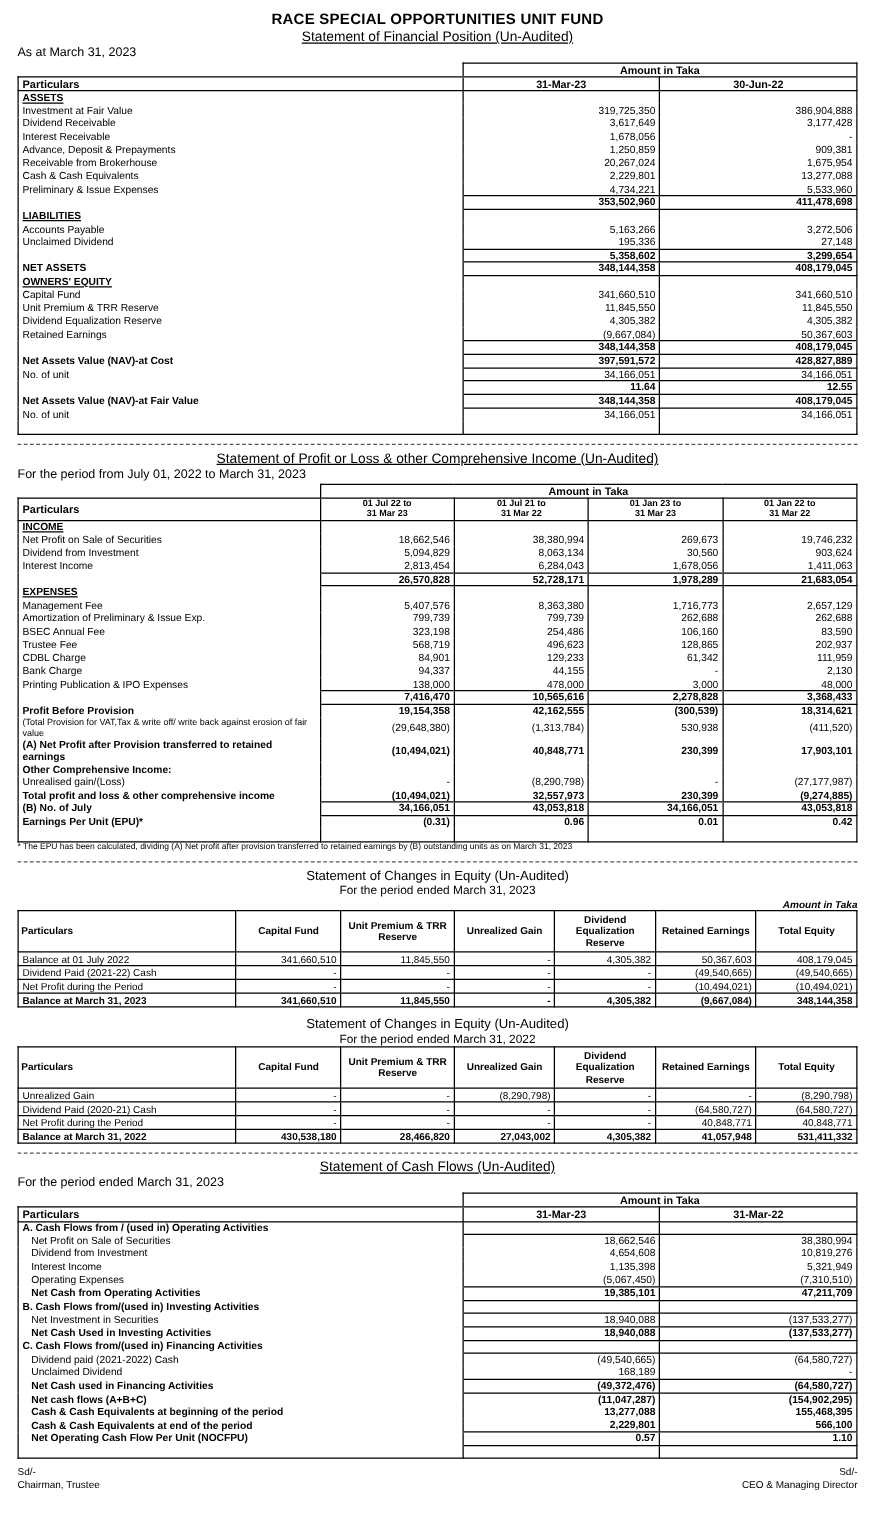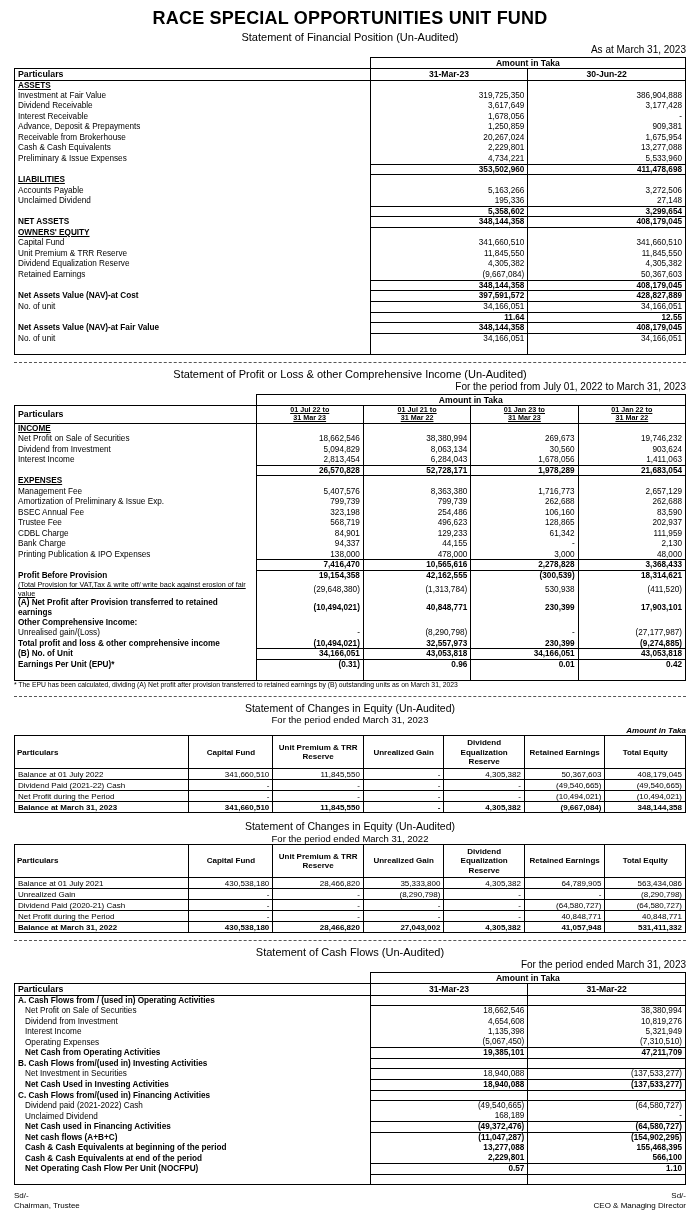--- a/index.html
+++ b/index.html
@@ -10,32 +10,33 @@
   body {
     width: 700px;
     font-family: "Liberation Sans", sans-serif;
     color: #000;
     font-size: 8.2px;
     line-height: 1.18;
   }
   .page { width: 700px; padding: 8px 14px 6px 14px; }
   .doc-title {
     text-align: center;
-    font-size: 18px;
+    font-size: 12px;
     font-weight: bold;
     letter-spacing: .2px;
     margin-bottom: 2px;
   }
   .sec-title {
     text-align: center;
     font-size: 11px;
     margin-top: 2px;
+    text-decoration: underline;
   }
   .sec-sub {
-    text-align: right;
+    text-align: left;
     font-size: 10px;
   }
   .sec-title2 {
     text-align: center;
     font-size: 10.5px;
     margin-top: 2px;
   }
   .sec-sub2 {
     text-align: center;
     font-size: 9.5px;
@@ -54,21 +55,21 @@
   .u { text-decoration: underline; }
   .ind { padding-left: 10px !important; }
   .h-amt { text-align: center; font-weight: bold; font-size: 8.6px; }
   .tbl-fin { margin-top: 1px; }
   .tbl-fin td { height: 10.5px; }
   .box { border: 1px solid #000; }
   .boxtop { border-top: 1px solid #000; }
   .boxbot { border-bottom: 1px solid #000; margin-top: 32px; }
   .boxl { border-left: 1px solid #000; }
   .boxr { border-right: 1px solid #000; }
-  .small { font-size: 7.2px; text-decoration: underline; }
+  .small { font-size: 7.2px; }
   .tiny { font-size: 6.8px; }
   .amount-tk { text-align: right; font-style: italic; font-weight: bold; font-size: 8px; }
   .sig { width: 100%; margin-top: 6px; font-size: 8px; }
   .sig td { padding: 0; vertical-align: top; }
   .right { text-align: right; }
   .eq-head th {
     text-align: center;
     font-weight: bold;
     font-size: 8px;
     padding: 2px 2px;
@@ -410,21 +411,21 @@
           <td class="num boxl boxr">(27,177,987)</td>
         </tr>
         <tr>
           <td class="boxl boxr b">Total profit and loss &amp; other comprehensive income</td>
           <td class="num boxl boxr b">(10,494,021)</td>
           <td class="num boxl boxr b">32,557,973</td>
           <td class="num boxl boxr b">230,399</td>
           <td class="num boxl boxr b">(9,274,885)</td>
         </tr>
         <tr>
-          <td class="boxl boxr b">(B) No. of Unit</td>
+          <td class="boxl boxr b">(B) No. of July</td>
           <td class="num b box">34,166,051</td>
           <td class="num b box">43,053,818</td>
           <td class="num b box">34,166,051</td>
           <td class="num b box">43,053,818</td>
         </tr>
         <tr>
           <td class="boxl boxr b">Earnings Per Unit (EPU)*</td>
           <td class="num boxl boxr b">(0.31)</td>
           <td class="num boxl boxr b">0.96</td>
           <td class="num boxl boxr b">0.01</td>
@@ -525,29 +526,20 @@
           <th>Capital Fund</th>
           <th>Unit Premium &amp; TRR Reserve</th>
           <th>Unrealized Gain</th>
           <th>Dividend Equalization Reserve</th>
           <th>Retained Earnings</th>
           <th>Total Equity</th>
         </tr>
       </thead>
     <tbody id="eq2-body">
         <tr>
-          <td>Balance at 01 July 2021</td>
-          <td class="num">430,538,180</td>
-          <td class="num">28,466,820</td>
-          <td class="num">35,333,800</td>
-          <td class="num">4,305,382</td>
-          <td class="num">64,789,905</td>
-          <td class="num">563,434,086</td>
-        </tr>
-        <tr>
           <td>Unrealized Gain</td>
           <td class="num">-</td>
           <td class="num">-</td>
           <td class="num">(8,290,798)</td>
           <td class="num">-</td>
           <td class="num">-</td>
           <td class="num">(8,290,798)</td>
         </tr>
         <tr>
           <td>Dividend Paid (2020-21) Cash</td>

